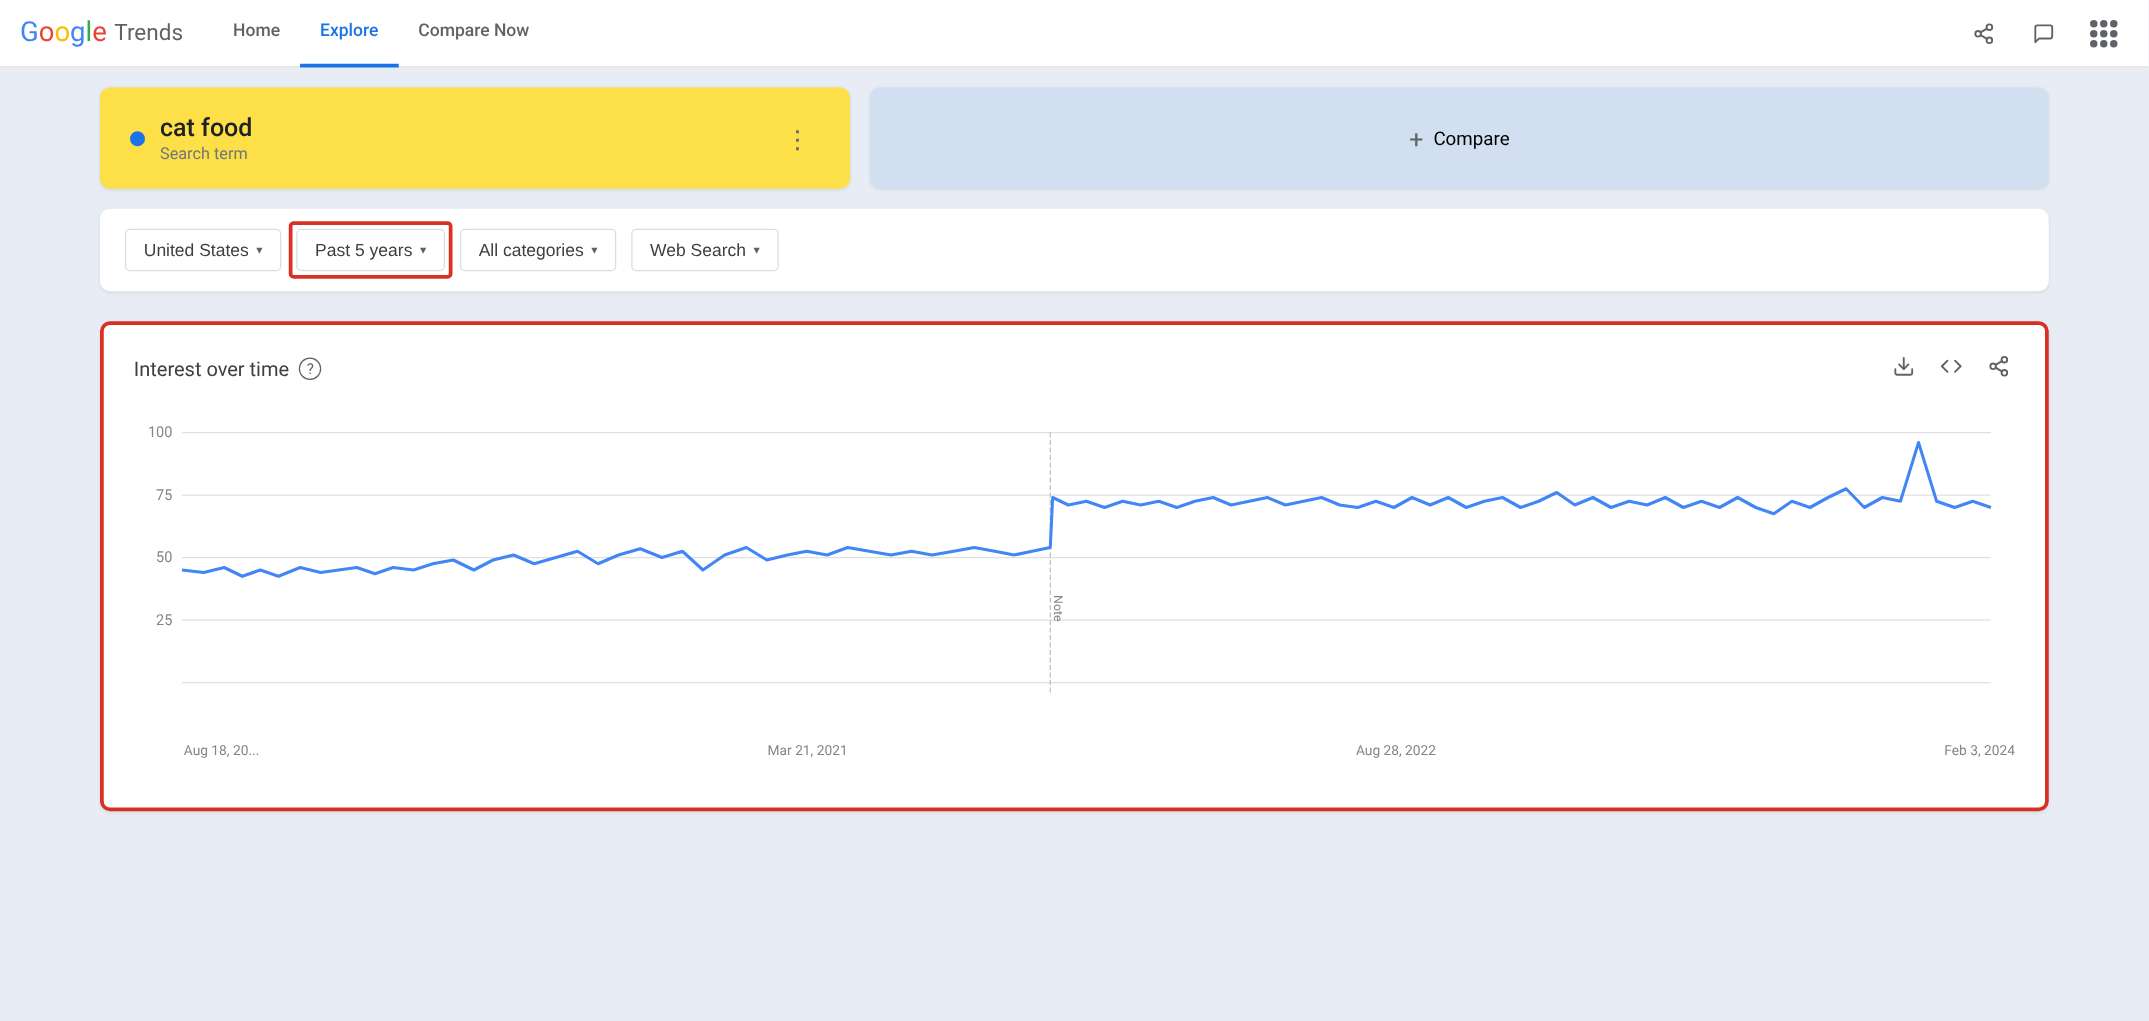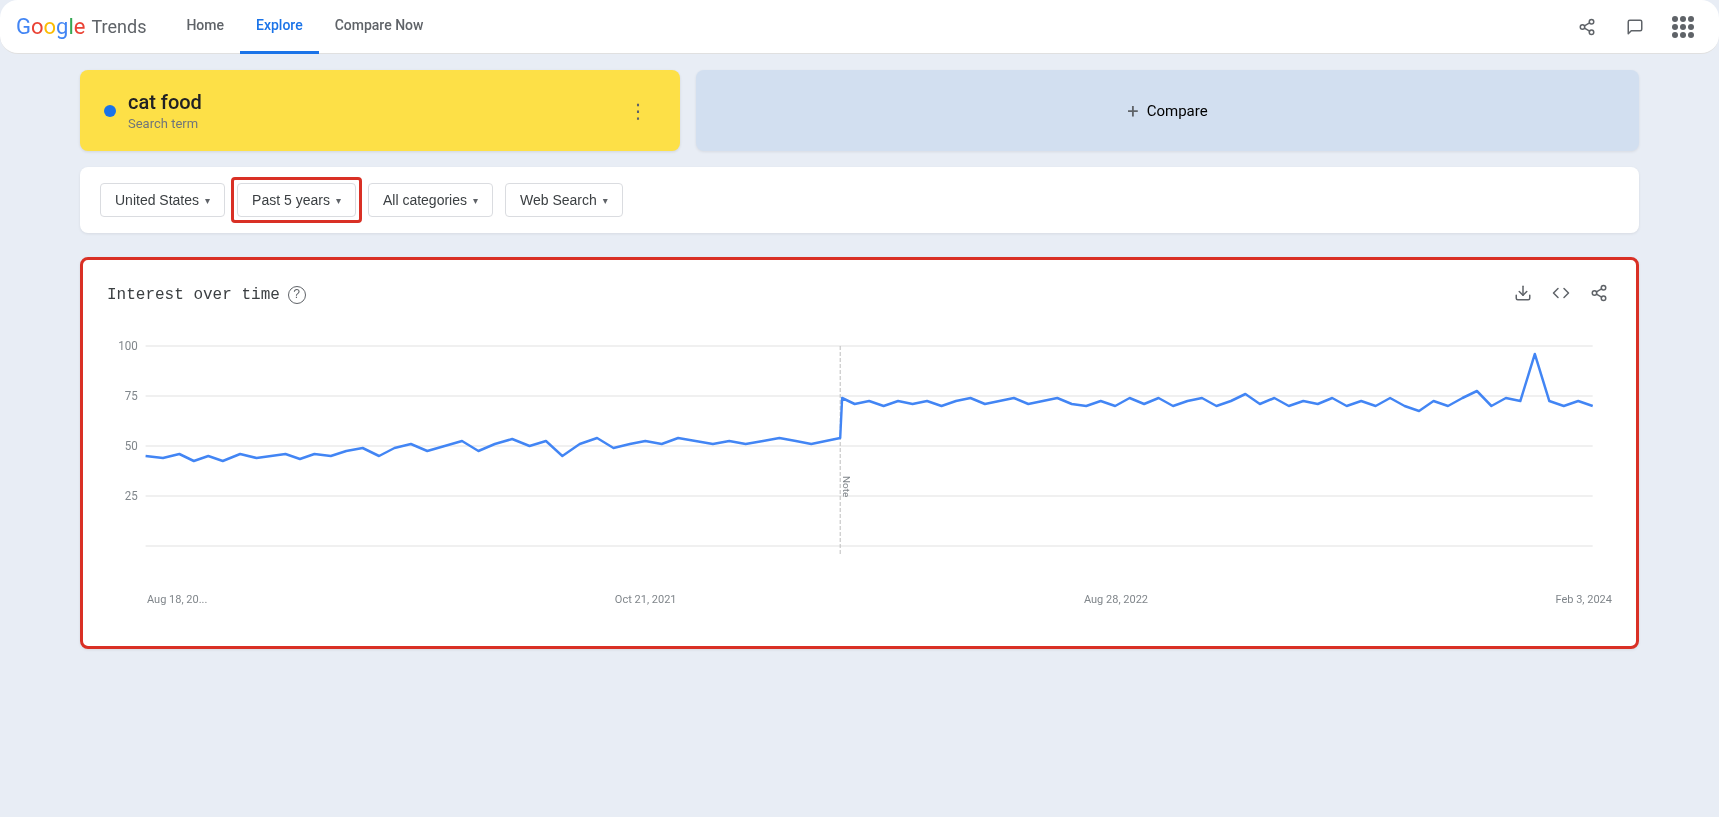--- a/index.html
+++ b/index.html
@@ -12,21 +12,20 @@
 
     
     .header {
       background: #fff;
       display: flex;
       align-items: center;
       padding: 16px 16px;
       height: 54px;
       border-bottom: 1px solid #e0e0e0;
       position: relative;
-      border-radius: 18px;
     }
     .logo {
       display: flex;
       align-items: center;
       gap: 4px;
       margin-right: 24px;
       text-decoration: none;
     }
     .logo-google {
       font-size: 22px;
@@ -206,21 +205,20 @@
     .chart-header {
       display: flex;
       align-items: center;
       justify-content: space-between;
       margin-bottom: 16px;
     }
     .chart-title-area {
       display: flex;
       align-items: center;
       gap: 8px;
-      font-family: Liberation Mono, monospace;
     }
     .chart-title {
       font-size: 16px;
       color: #3c4043;
       font-weight: 400;
     }
     .help-icon {
       width: 18px;
       height: 18px;
       border-radius: 50%;
@@ -526,20 +524,20 @@
             1480,28
             1495,75
             1510,80
             1525,75
             1540,80
           "></polyline>
       </svg>
 
       <div class="chart-x-labels">
         <span class="chart-x-label">Aug 18, 20...</span>
-        <span class="chart-x-label">Oct 21, 2021</span>
+        <span class="chart-x-label">Mar 21, 2021</span>
         <span class="chart-x-label">Aug 28, 2022</span>
         <span class="chart-x-label">Feb 3, 2024</span>
       </div>
     </div>
   </div>
 
 </main>
 
 </body></html>

